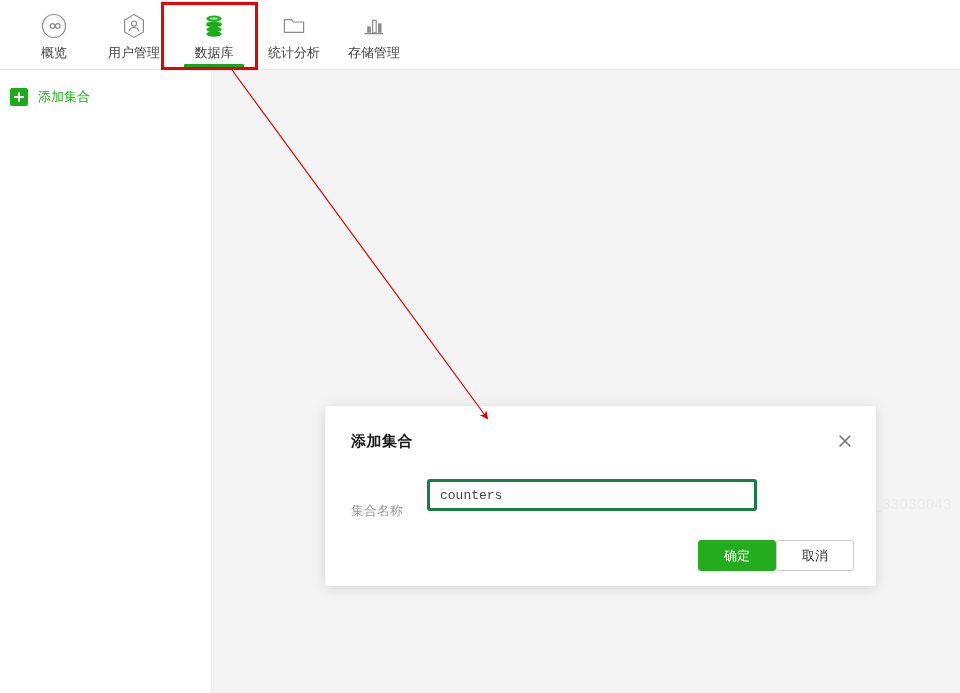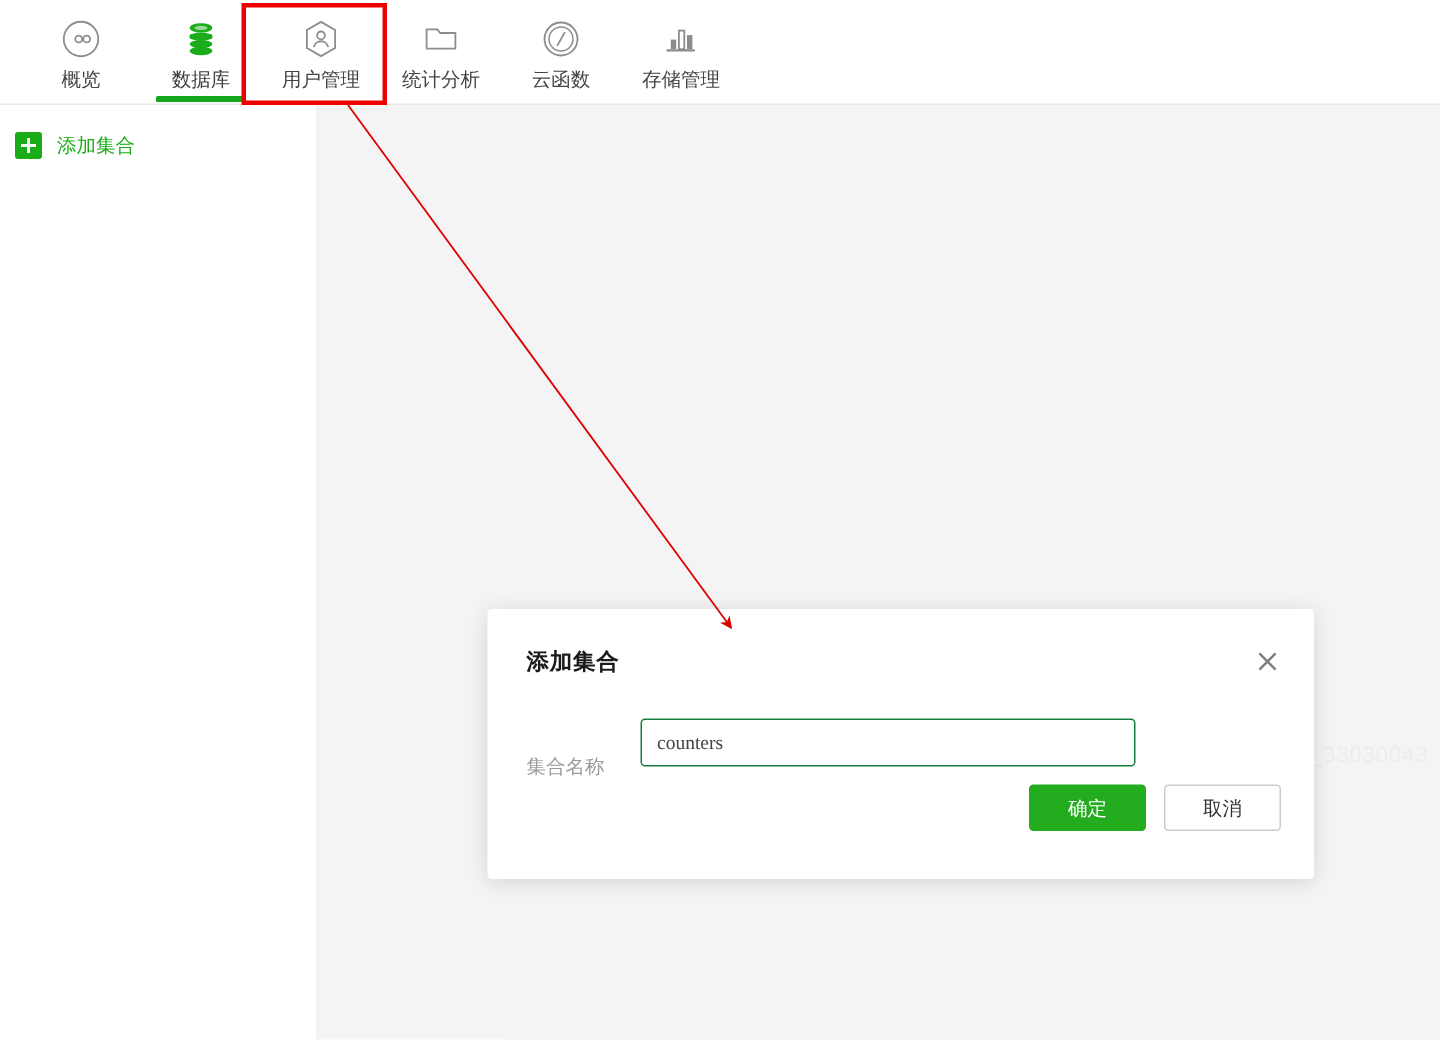--- a/index.html
+++ b/index.html
@@ -183,36 +183,36 @@
   .form-label {
     width: 76px;
     font-size: 13px;
     color: #9b9b9b;
     margin-top: 32px;
   }
 
   .form-input {
     width: 330px;
     height: 32px;
-    border: 1px solid #15803d;
+    border: 3px solid #15803d;
     border-radius: 3px;
     padding: 0 10px;
     font-size: 13px;
     color: #444444;
     outline: none;
     background: #ffffff;
-    font-family: Liberation Serif, serif;
+    font-family: Liberation Mono, monospace;
   }
 
   .modal-actions {
     position: absolute;
     right: 22px;
-    top: 117px;
-    display: flex;
-    gap: 12px;
+    top: 134px;
+    display: flex;
+    gap: 0;
   }
 
   .btn {
     height: 31px;
     min-width: 78px;
     border-radius: 3px;
     font-size: 13px;
     cursor: pointer;
     display: inline-flex;
     align-items: center;
@@ -265,65 +265,55 @@
     <div class="nav-item">
       <span class="nav-icon">
         <svg width="26" height="26" viewBox="0 0 26 26">
           <circle cx="13" cy="13" r="11.5" fill="none" stroke="#8c8c8c" stroke-width="1.2"></circle>
           <path d="M9.2 13 a2.3 2.3 0 1 1 2.3 2.3 a2.3 2.3 0 0 1 -2.3 -2.3 z M14.5 13 a2.3 2.3 0 1 1 2.3 2.3 a2.3 2.3 0 0 1 -2.3 -2.3 z" fill="none" stroke="#8c8c8c" stroke-width="1.2"></path>
         </svg>
       </span>
       <span class="nav-label">概览</span>
     </div>
 
+    <div class="nav-item">
+      <span class="nav-icon">
+        <svg width="26" height="26" viewBox="0 0 26 26">
+          <path d="M13 1.6 L22.4 7 V19 L13 24.4 L3.6 19 V7 Z" fill="none" stroke="#8c8c8c" stroke-width="1.2"></path>
+          <circle cx="13" cy="10.6" r="2.6" fill="none" stroke="#8c8c8c" stroke-width="1.2"></circle>
+          <path d="M8.2 18.4 a4.9 4.9 0 0 1 9.6 0" fill="none" stroke="#8c8c8c" stroke-width="1.2"></path>
+        </svg>
+      </span>
+      <span class="nav-label">用户管理</span>
+    </div>
+
     <div class="nav-item active">
       <span class="nav-icon">
         <svg width="26" height="26" viewBox="0 0 26 26">
           <ellipse cx="13" cy="5.6" rx="7.6" ry="3.1" fill="#1aad19"></ellipse>
           <rect x="5.4" y="9.6" width="15.2" height="3.6" rx="1.4" fill="#1aad19"></rect>
           <ellipse cx="13" cy="11.4" rx="7.6" ry="2.8" fill="#1aad19"></ellipse>
           <ellipse cx="13" cy="16.4" rx="7.6" ry="2.8" fill="#1aad19"></ellipse>
           <ellipse cx="13" cy="21.0" rx="7.6" ry="2.8" fill="#1aad19"></ellipse>
           <ellipse cx="13" cy="5.6" rx="4.4" ry="1.4" fill="#ffffff" opacity="0.55"></ellipse>
         </svg>
       </span>
       <span class="nav-label">数据库</span>
       <span class="nav-underline"></span>
     </div>
 
     <div class="nav-item">
       <span class="nav-icon">
         <svg width="26" height="26" viewBox="0 0 26 26">
-          <path d="M13 1.6 L22.4 7 V19 L13 24.4 L3.6 19 V7 Z" fill="none" stroke="#8c8c8c" stroke-width="1.2"></path>
-          <circle cx="13" cy="10.6" r="2.6" fill="none" stroke="#8c8c8c" stroke-width="1.2"></circle>
-          <path d="M8.2 18.4 a4.9 4.9 0 0 1 9.6 0" fill="none" stroke="#8c8c8c" stroke-width="1.2"></path>
-        </svg>
-      </span>
-      <span class="nav-label">用户管理</span>
-    </div>
-
-    <div class="nav-item">
-      <span class="nav-icon">
-        <svg width="26" height="26" viewBox="0 0 26 26">
           <path d="M3.4 6.6 h7.2 l1.8 2.4 h10.2 v10.4 h-19.2 z" fill="none" stroke="#8c8c8c" stroke-width="1.2" stroke-linejoin="round"></path>
         </svg>
       </span>
       <span class="nav-label">统计分析</span>
     </div>
 
-    <div class="nav-item">
-      <span class="nav-icon">
-        <svg width="26" height="26" viewBox="0 0 26 26">
-          <circle cx="13" cy="13" r="11" fill="none" stroke="#8c8c8c" stroke-width="1.2"></circle>
-          <circle cx="13" cy="13" r="8" fill="none" stroke="#8c8c8c" stroke-width="1"></circle>
-          <line x1="15.6" y1="8.4" x2="10.4" y2="17.6" stroke="#8c8c8c" stroke-width="1.2"></line>
-        </svg>
-      </span>
-      <span class="nav-label">云函数</span>
-    </div>
 
     <div class="nav-item">
       <span class="nav-icon">
         <svg width="26" height="26" viewBox="0 0 26 26">
           <line x1="3.4" y1="20.6" x2="22.2" y2="20.6" stroke="#8c8c8c" stroke-width="1.4"></line>
           <rect x="6.2" y="13.4" width="3.6" height="6.4" fill="#8c8c8c"></rect>
           <rect x="11.6" y="7.4" width="3.6" height="12.4" fill="none" stroke="#8c8c8c" stroke-width="1.2"></rect>
           <rect x="17.0" y="10.4" width="3.6" height="9.4" fill="#8c8c8c"></rect>
         </svg>
       </span>

